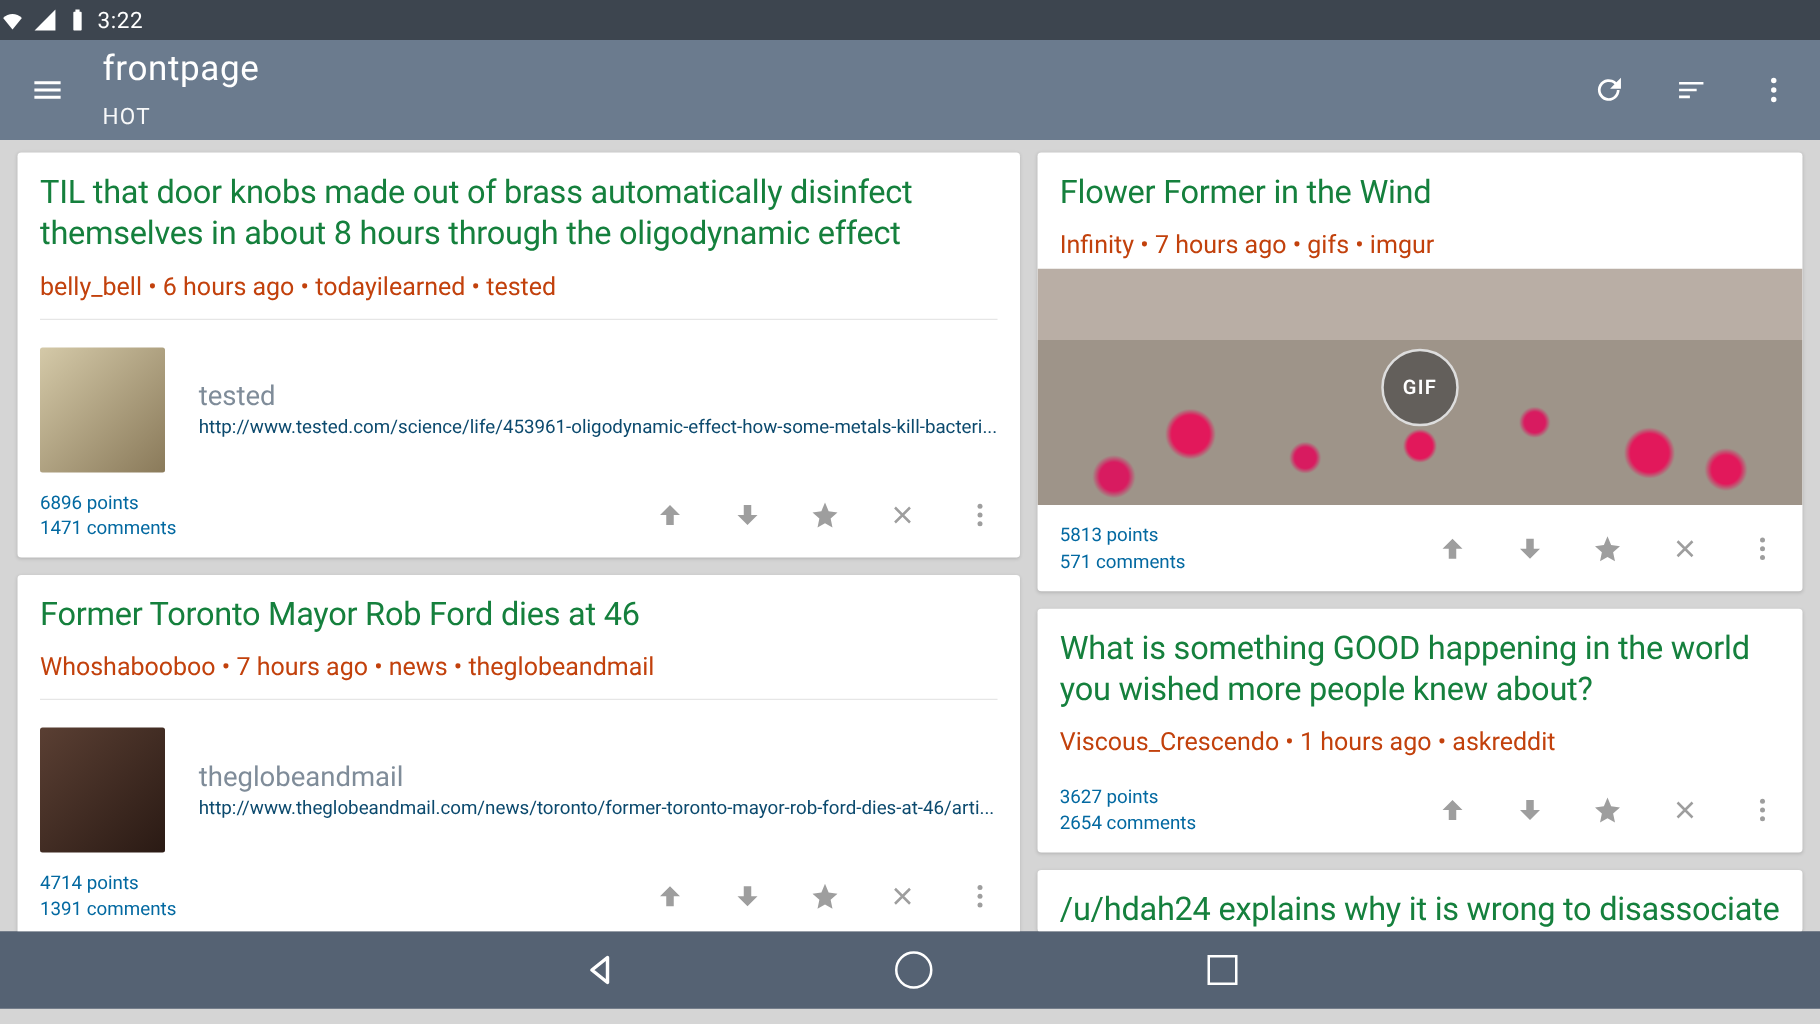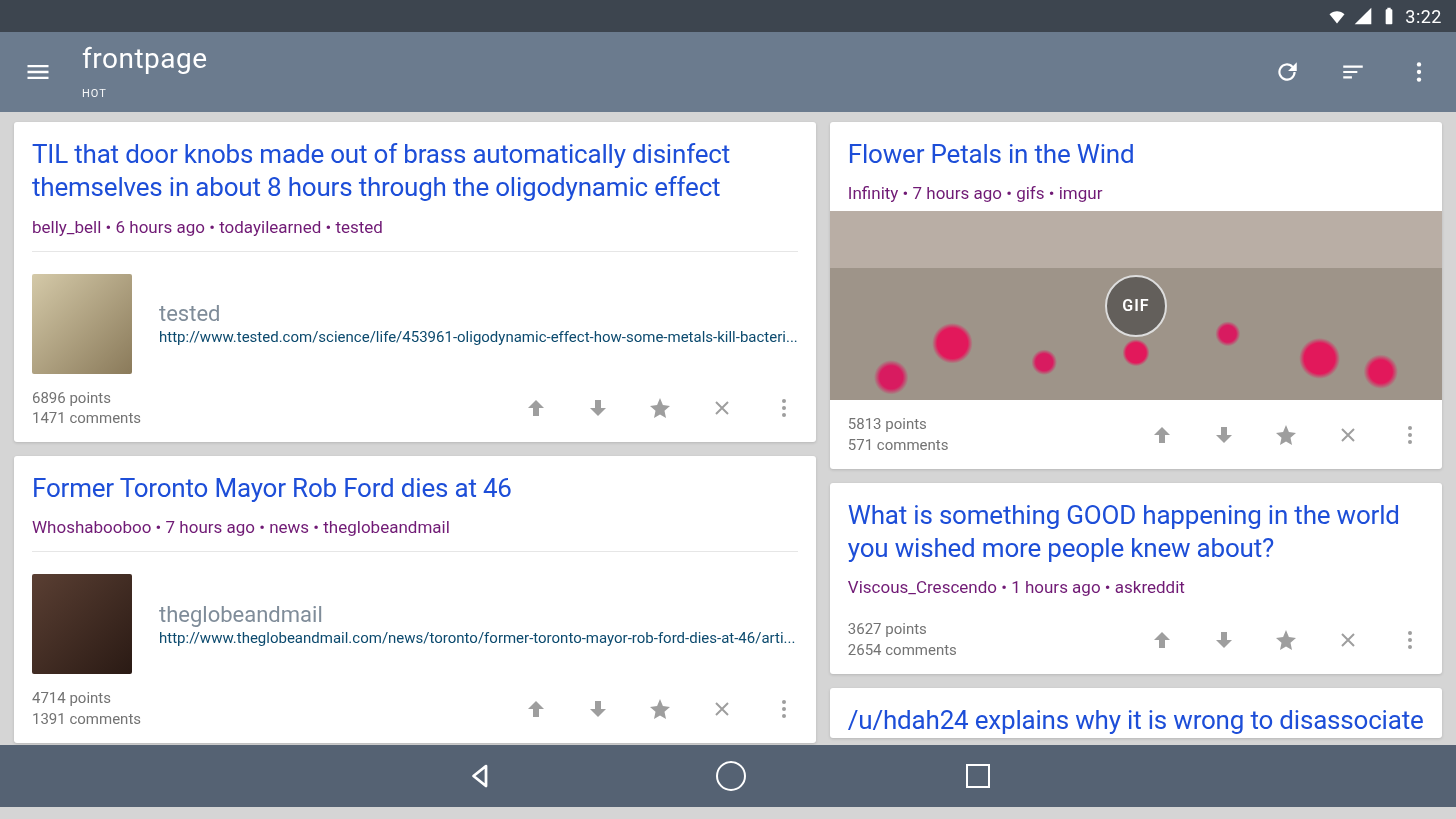--- a/index.html
+++ b/index.html
@@ -1,48 +1,48 @@
 <!DOCTYPE html>
 <html><head>
 <meta charset="utf-8">
 <style>
   * { box-sizing: border-box; margin: 0; padding: 0; }
   html, body { width: 1456px; height: 819px; overflow: hidden; font-family: Roboto, "Helvetica Neue", Arial, sans-serif; background: #d5d5d5; }
   .status-bar {
-    height: 32px; background: #3d454f; display: flex; justify-content: flex-end; align-items: center;
+    height: 32px; background: #3d454f; display: flex; justify-content: flex-start; align-items: center;
     color: #fff; font-size: 18px; padding-right: 14px; gap: 6px;
   }
   .status-bar svg { width: 20px; height: 20px; fill: #fff; }
   .status-time { font-weight: 400; letter-spacing: 0.5px; }
   .app-bar {
     height: 80px; background: #6b7b8e; display: flex; align-items: center;
     color: #fff; padding: 0 24px;
   }
   .hamburger { width: 28px; height: 28px; margin-right: 30px; cursor: pointer; }
   .app-title-wrap { flex: 1; }
   .app-title { font-size: 28px; font-weight: 400; letter-spacing: 0.5px; line-height: 1.1; }
-  .app-subtitle { font-size: 11px; font-weight: 400; letter-spacing: 1px; margin-top: 12px; opacity: 0.95; }
+  .app-subtitle { font-size: 18px; font-weight: 400; letter-spacing: 1px; margin-top: 12px; opacity: 0.95; }
   .app-actions { display: flex; gap: 40px; align-items: center; }
   .app-actions svg { width: 26px; height: 26px; fill: #fff; cursor: pointer; }
   .content { height: 633px; padding: 10px 14px; overflow: hidden; }
   .columns { display: flex; gap: 14px; }
   .column { flex: 1; display: flex; flex-direction: column; gap: 14px; }
   .card { background: #fff; border-radius: 3px; box-shadow: 0 1px 3px rgba(0,0,0,0.15); overflow: hidden; }
   .card-pad { padding: 16px 18px 8px 18px; }
-  .card-title { font-size: 26px; color: #1d4ed8; line-height: 1.28; letter-spacing: -0.2px; }
-  .card-meta { font-size: 17px; color: #701a75; margin-top: 12px; }
+  .card-title { font-size: 26px; color: #15803d; line-height: 1.28; letter-spacing: -0.2px; }
+  .card-meta { font-size: 20px; color: #c2410c; margin-top: 12px; }
   .divider { border-top: 1px solid #e6e6e6; margin: 14px 0 0 0; }
   .link-row { display: flex; gap: 27px; align-items: center; padding: 14px 18px 0 18px; }
   .thumb { width: 100px; height: 100px; background: linear-gradient(135deg,#d4c9a8,#8a7a5a); border-radius: 2px; flex-shrink: 0; }
   .thumb.person { background: linear-gradient(135deg,#5a3f33,#2a1a14); }
   .link-text { min-width: 0; flex: 1; }
   .link-domain { font-size: 22px; color: #7f8c99; }
   .link-url { font-size: 15px; color: #0c4a6e; white-space: nowrap; overflow: hidden; text-overflow: ellipsis; margin-top: 2px; }
   .card-foot { display: flex; align-items: center; padding: 14px 14px 14px 18px; }
-  .stats { font-size: 15px; color: #737373; line-height: 1.35; }
+  .stats { font-size: 15px; color: #0369a1; line-height: 1.35; }
   .foot-actions { margin-left: auto; display: flex; gap: 38px; align-items: center; padding-right: 6px; }
   .foot-actions svg { width: 24px; height: 24px; fill: #9e9e9e; cursor: pointer; }
   .gif-img {
     height: 189px; width: 100%; position: relative;
     background:
       radial-gradient(circle at 20% 70%, #e2185b 3%, transparent 4%),
       radial-gradient(circle at 35% 80%, #d81b60 2%, transparent 3%),
       radial-gradient(circle at 50% 75%, #e2185b 3%, transparent 4%),
       radial-gradient(circle at 65% 65%, #d81b60 2%, transparent 3%),
       radial-gradient(circle at 80% 78%, #e2185b 3%, transparent 4%),
@@ -187,21 +187,21 @@
           </div>
         </div>
       </div>
 
     </div>
 
     <div class="column">
 
       <div class="card">
         <div class="card-pad">
-          <div class="card-title">Flower Petals in the Wind</div>
+          <div class="card-title">Flower Former in the Wind</div>
           <div class="card-meta">Infinity • 7 hours ago • gifs • imgur</div>
         </div>
         <div class="gif-img">
           <div class="gif-badge">GIF</div>
         </div>
         <div class="card-foot">
           <div class="stats">
             <div>5813 points</div>
             <div>571 comments</div>
           </div>

